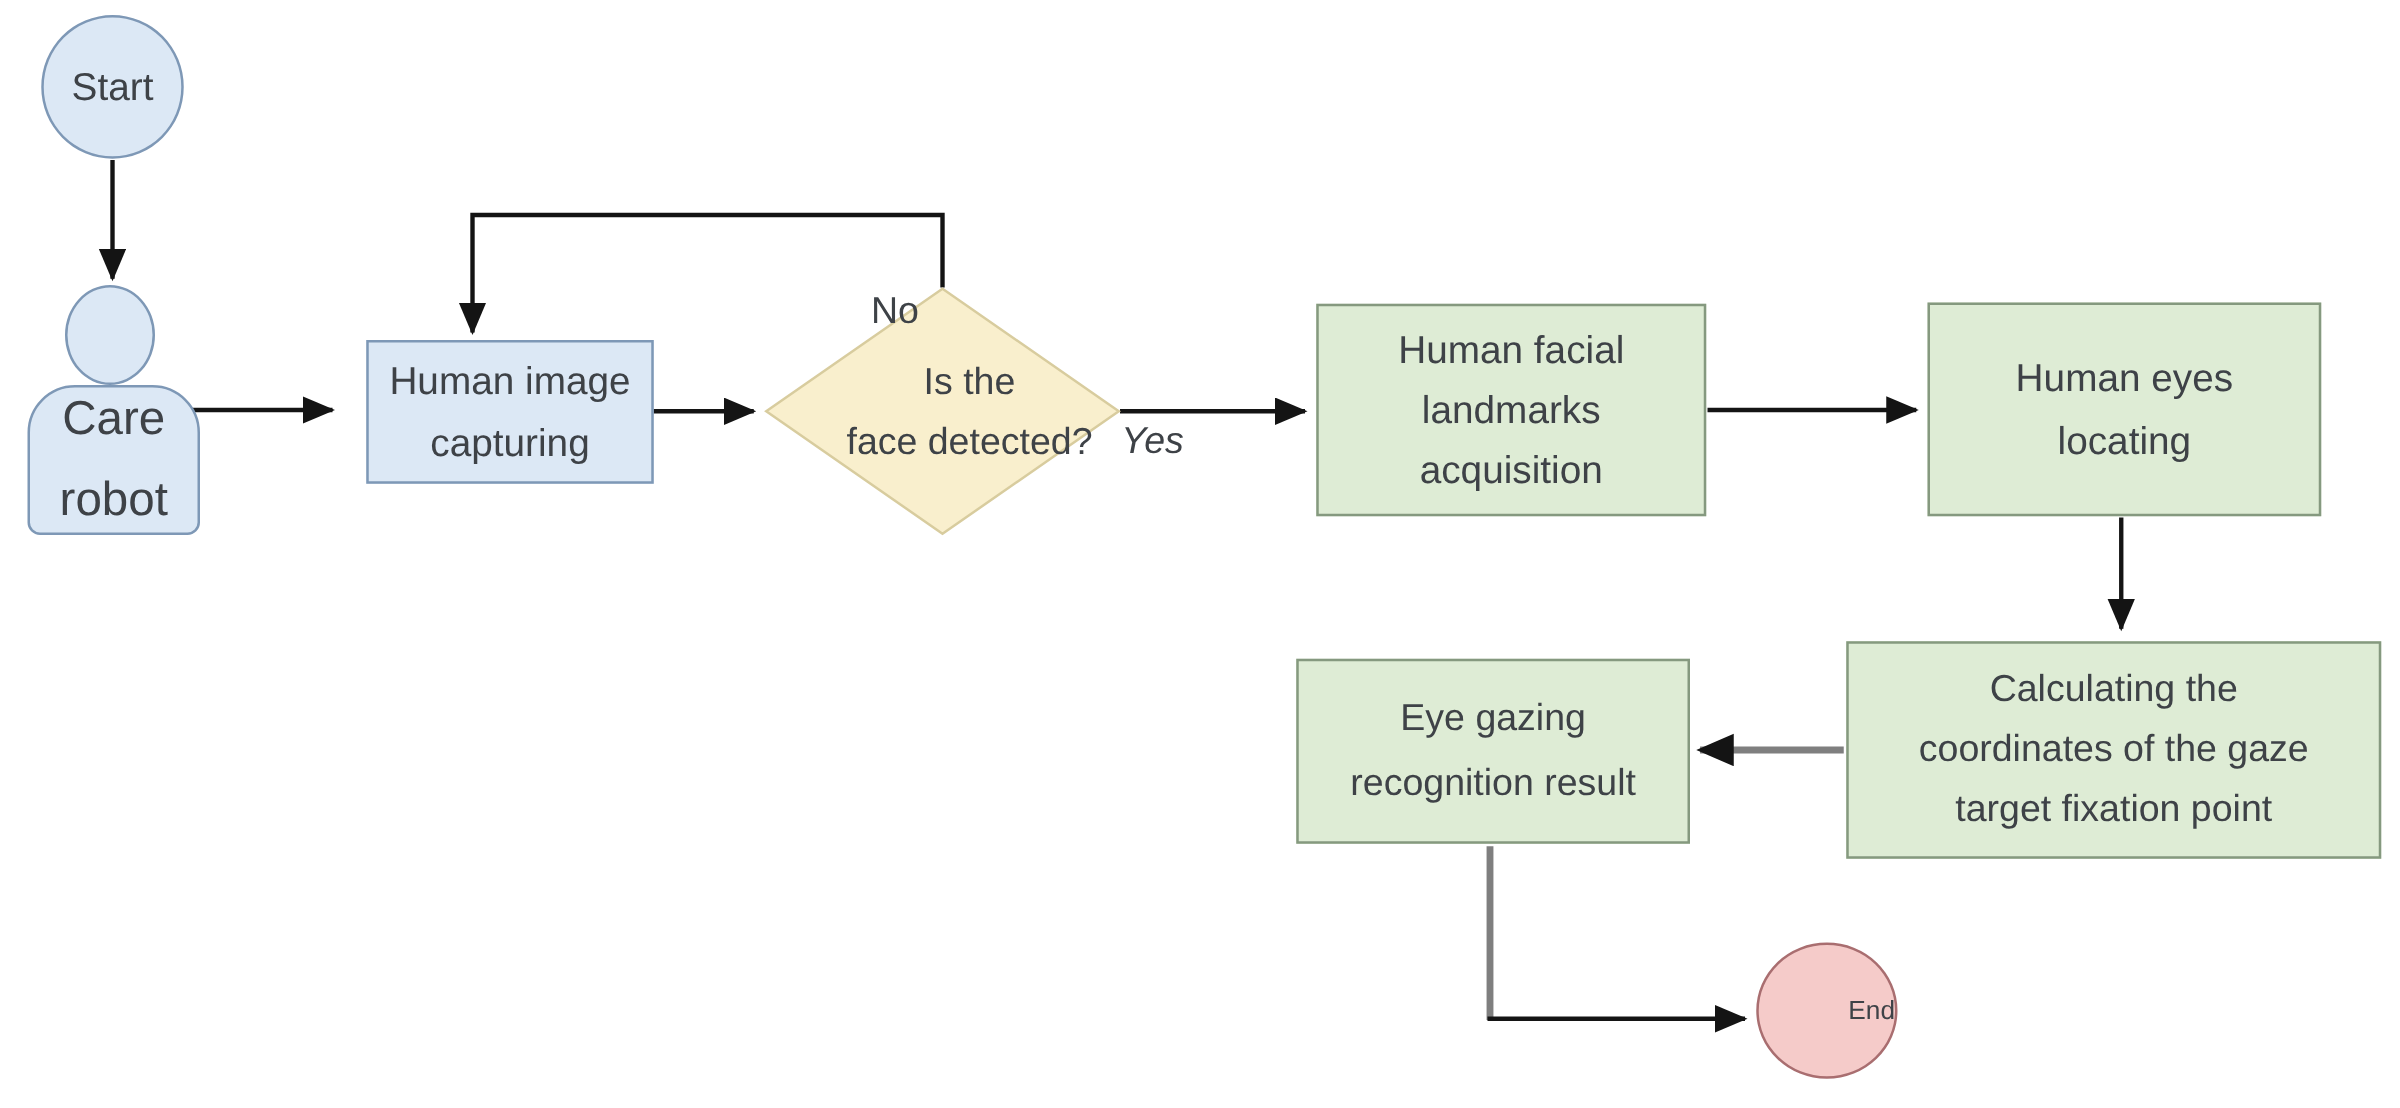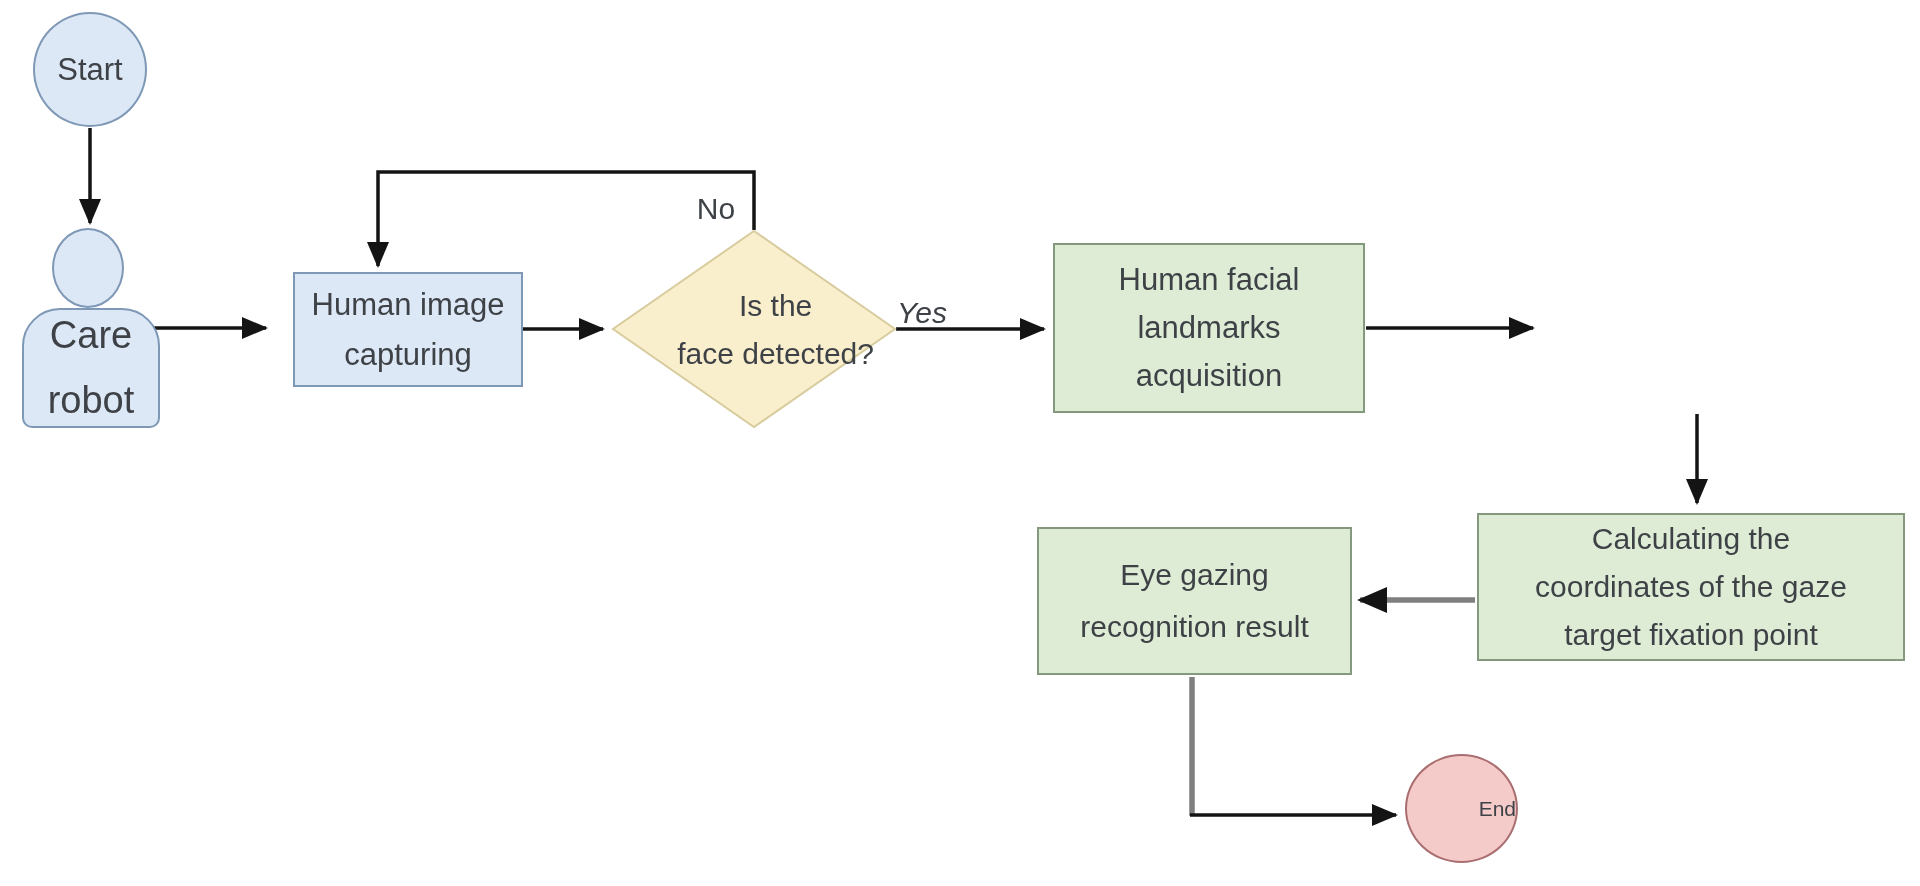--- a/index.html
+++ b/index.html
@@ -21,27 +21,27 @@
   .n-start{left:33px;top:12px;width:114px;height:115px;font-size:31px;}
   .n-head{left:52px;top:228px;width:72px;height:80px;}
   .n-body{
     left:22px;top:308px;width:138px;height:120px;
     border-radius:38px 38px 10px 10px;font-size:38px;line-height:1.7;z-index:2;
   }
   .n-capture{left:272px;top:272px;width:230px;height:115px;font-size:31px;line-height:1.6;margin-left:21px;}
   .n-decision{left:634px;top:265px;width:240px;height:130px;font-size:30px;line-height:1.6;justify-content:flex-end;}
   .n-landmarks{left:1053px;top:243px;width:312px;height:170px;font-size:31px;line-height:1.55;}
   .n-eyes{left:1542px;top:242px;width:315px;height:171px;font-size:31px;line-height:1.6;}
-  .n-calc{left:1477px;top:513px;width:428px;height:148px;font-size:30px;line-height:1.6;}
+  .n-calc{left:1477px;top:513px;width:428px;height:174px;font-size:30px;line-height:1.6;}
   .n-result{left:1037px;top:527px;width:315px;height:148px;font-size:30px;line-height:1.75;}
   .n-end{
     left:1405px;top:754px;width:113px;height:109px;font-size:21px;
     background:var(--pink-fill,#f5cbc9);border:2.5px solid var(--pink-border,#a96e70);justify-content:flex-end;
   }
-  .edge-label{position:absolute;display:flex;align-items:center;justify-content:center;font-size:30px;}
+  .edge-label{position:absolute;display:flex;align-items:center;justify-content:center;font-size:30px;margin-top:40px;}
   .lbl-no{left:666px;top:189px;width:100px;height:40px;}
   .lbl-yes{left:872px;top:293px;width:100px;height:40px;font-style:italic;}
 </style>
 </head>
 <body>
 
 <div class="canvas">
 
   <svg class="wires" viewBox="0 0 1920 886" aria-hidden="true">
     <defs>
@@ -94,20 +94,24 @@
   <div class="edge-label lbl-yes">
     <span>Yes</span>
   </div>
 
   <div class="node green n-landmarks">
     <span>Human facial
 landmarks
 acquisition</span>
   </div>
 
+  <div class="node green n-eyes">
+    <span>Human eyes
+locating</span>
+  </div>
 
   <div class="node green n-calc">
     <span>Calculating the
 coordinates of the gaze
 target fixation point</span>
   </div>
 
   <div class="node green n-result">
     <span>Eye gazing
 recognition result</span>

